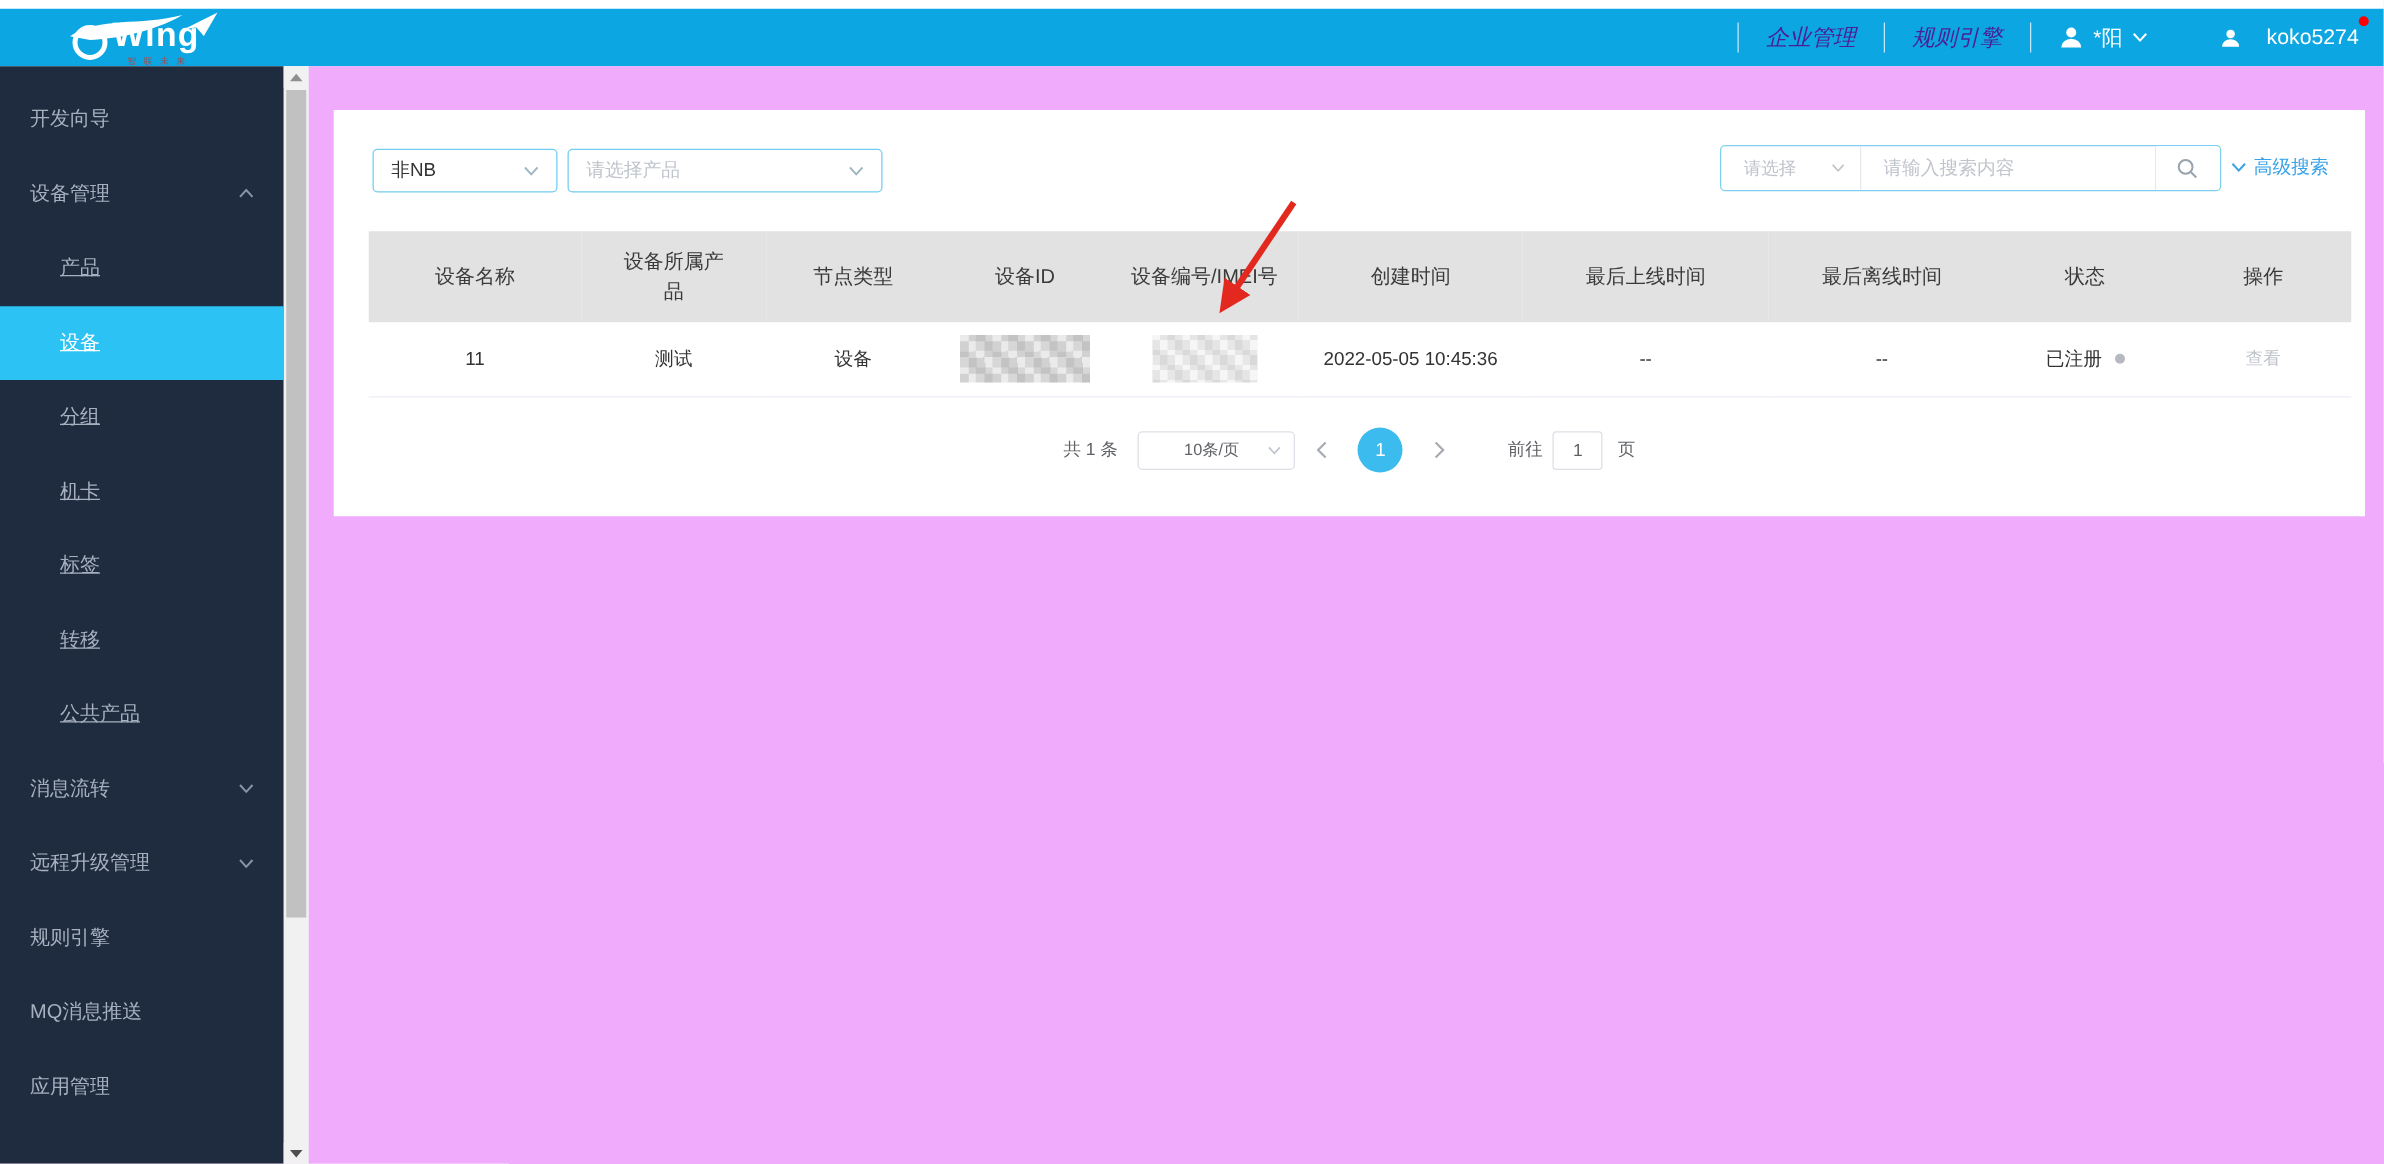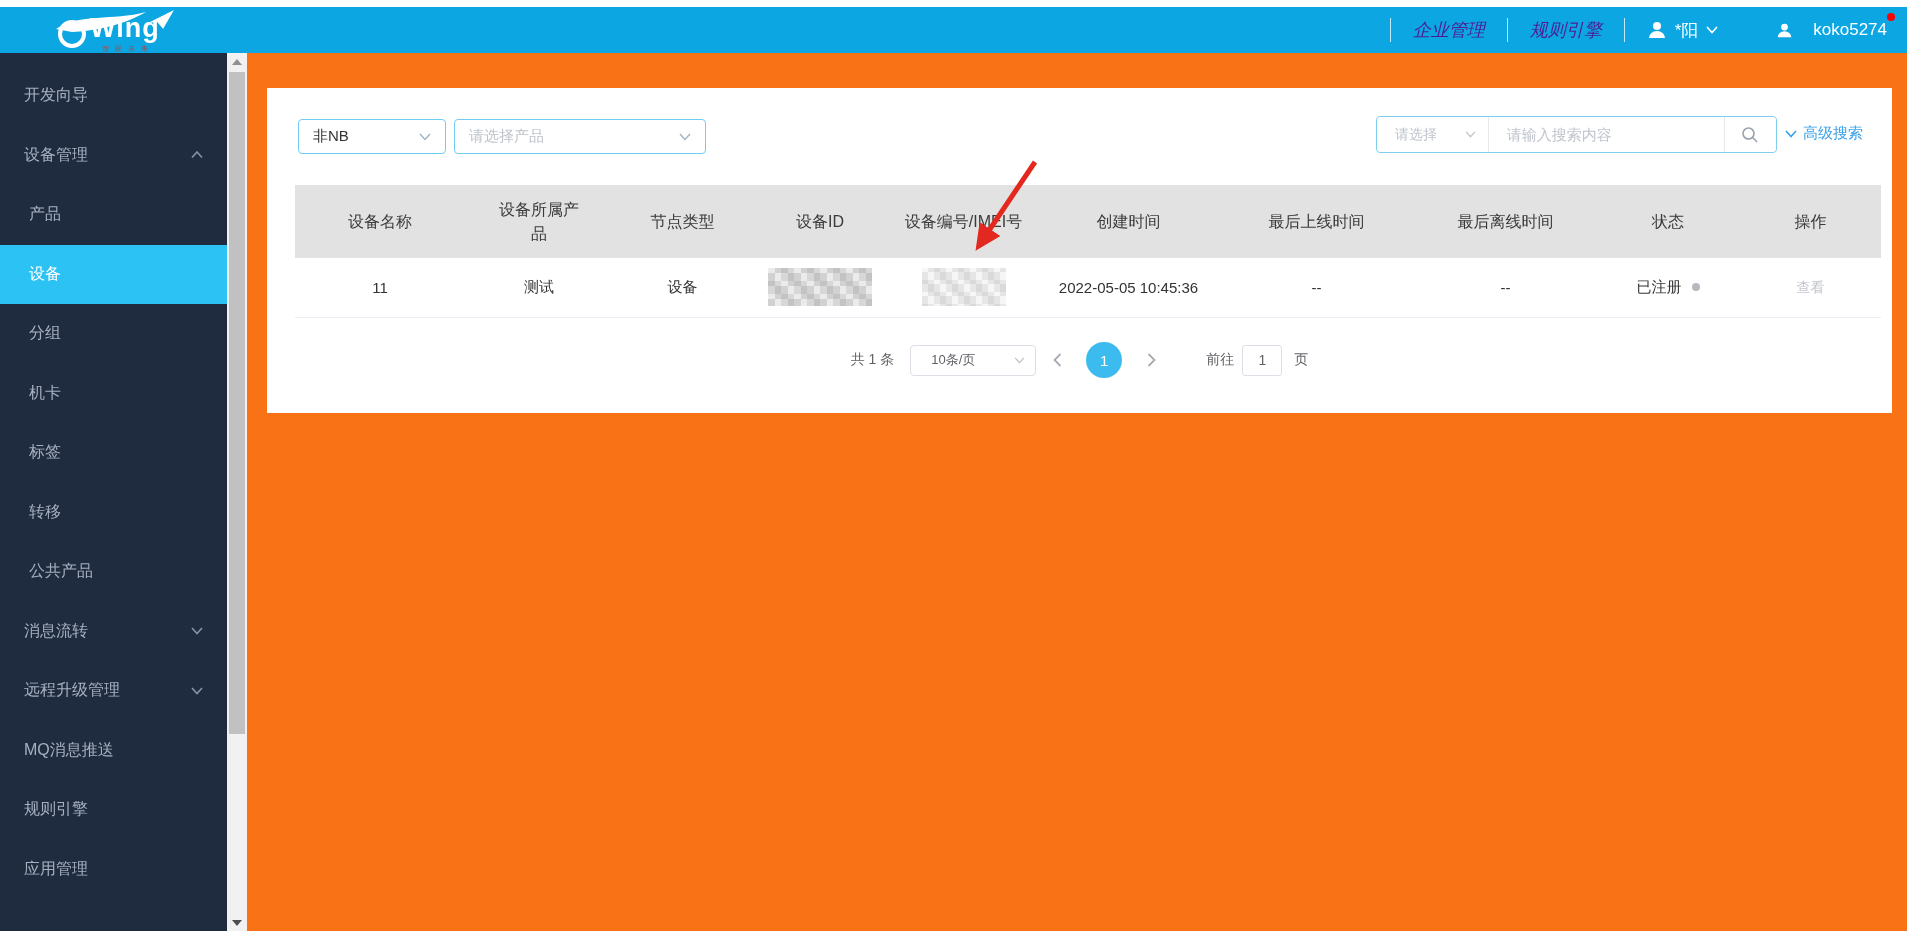--- a/index.html
+++ b/index.html
@@ -17,35 +17,35 @@
   .nav-divider { width:1px; height:24px; background:rgba(255,255,255,.75); margin:0 22px; }
   .nav-link { color:#4c1d95; font-size:18px; cursor:pointer; white-space:nowrap;font-style:italic; }
   .nav-user { display:flex; align-items:center; color:#fff; font-size:17px; gap:8px; cursor:pointer; }
   .nav-user svg { display:block; }
   .nav-account { position:relative; display:flex; align-items:center; color:#fff; font-size:17px; gap:20px; margin-left:58px; cursor:pointer; }
   .badge-dot { position:absolute; right:-8px; top:-7px; width:8px; height:8px; border-radius:50%; background:#FF0000; }
 
   
   .sidebar { position:absolute; left:0; top:53px; width:227px; height:878px; background:#1F2C40; padding-top:13px; overflow:hidden; }
   .side-item { position:relative; height:59.5px; display:flex; align-items:center; color:#A7B0BF; font-size:16px; cursor:pointer; padding-left:24px; }
-  .side-item.sub { padding-left:29px; }
+  .side-item.sub { padding-left:48px;text-decoration:underline; }
   .side-item.selected { background:#2CC3F4; color:#fff; }
   .side-item .chev { position:absolute; right:24px; top:50%; margin-top:-4px; }
 
   
   .page-scrollbar { position:absolute; left:227px; top:53px; width:20px; height:878px; background:#f1f1f1; }
   .sb-btn { position:absolute; left:0; width:20px; height:17px; background:#f1f1f1; display:flex; align-items:center; justify-content:center; }
   .sb-btn.up { top:0; }
   .sb-btn.down { bottom:0; }
   .tri-up { width:0; height:0; border-left:5px solid transparent; border-right:5px solid transparent; border-bottom:6px solid #8f8f8f; }
   .tri-down { width:0; height:0; border-left:5px solid transparent; border-right:5px solid transparent; border-top:6px solid #4e4e4e; }
   .sb-thumb { position:absolute; left:2px; top:19px; width:16px; height:662px; background:#c1c1c1; }
 
   
-  .content { position:absolute; left:247px; top:53px; width:1660px; height:878px; background:#f97316; }
+  .content { position:absolute; left:247px; top:53px; width:1660px; height:878px; background:#f0abfc; }
   .card { position:absolute; left:20px; top:35px; width:1625px; height:325px; background:#fff; }
 
   
   .fake-select { position:absolute; height:35px; border:1px solid #6FCDF1; border-radius:4px; background:#fff; display:flex; align-items:center; font-size:15px; padding:0 14px; cursor:pointer; }
   .fake-select .sel-text { flex:1; }
   .fake-select .placeholder { color:#BFC4CC; }
   .sel-nb { left:31px; top:31px; width:148px; }
   .sel-product { left:187px; top:31px; width:252px; }
 
   
@@ -72,21 +72,21 @@
     background:
       repeating-conic-gradient(rgba(170,170,170,.22) 0 25%, rgba(255,255,255,0) 0 50%) 6px 4px/24px 24px,
       repeating-conic-gradient(#e7e7e7 0 25%, #f6f6f6 0 50%) 0 0/24px 24px; }
   .status-cell { display:flex; align-items:center; justify-content:center; gap:10px; }
   .status-dot { width:8px; height:8px; border-radius:50%; background:#B6B9BF; }
   .link-view { color:#C0C4CC; font-size:14px; cursor:pointer; }
 
   
   .pagination { position:absolute; left:0; top:254px; width:100%; height:36px; display:flex; align-items:center; justify-content:center; font-size:14px; color:#606266; }
   .pg-total { margin-right:16px; }
-  .pg-size { width:126px; height:31px; border:1px solid #DCDFE6; border-radius:4px; display:flex; align-items:center; padding:0 10px 0 20px; font-size:13px; color:#606266; cursor:pointer; background:#fff; }
+  .pg-size { width:126px; height:31px; border:1px solid #DCDFE6; border-radius:4px; display:flex; align-items:center; padding:0 10px 0 36px; font-size:13px; color:#606266; cursor:pointer; background:#fff; }
   .pg-size span { flex:1; }
   .pg-arrow { width:30px; display:flex; justify-content:center; align-items:center; cursor:pointer; margin:0 6px; }
   .pg-page { width:36px; height:36px; border-radius:50%; background:#3CBBEF; color:#fff; font-size:15px; display:flex; align-items:center; justify-content:center; cursor:pointer; margin:0 8px; }
   .pg-goto { margin-left:34px; margin-right:8px; }
   .pg-input { width:40px; height:31px; border:1px solid #DCDFE6; border-radius:3px; text-align:center; font-size:14px; color:#606266; outline:none; margin-right:10px; font-family:"Liberation Sans", sans-serif; }
   .pg-unit { margin-left:2px; }
 
   
   .anno-arrow { position:absolute; left:958px; top:150px; pointer-events:none; z-index:9; }
 </style>
@@ -170,24 +170,24 @@
       <polyline points="1,1 6,6.5 11,1" fill="none" stroke="#8a93a6" stroke-width="1.6"></polyline>
     </svg>
   </div>
   <div class="side-item top">
     <span>远程升级管理</span>
     <svg class="chev" width="12" height="8" viewBox="0 0 12 8">
       <polyline points="1,1 6,6.5 11,1" fill="none" stroke="#8a93a6" stroke-width="1.6"></polyline>
     </svg>
   </div>
   <div class="side-item top">
+    <span>规则引擎</span>
+  </div>
+  <div class="side-item top">
     <span>MQ消息推送</span>
-  </div>
-  <div class="side-item top">
-    <span>规则引擎</span>
   </div>
   <div class="side-item top">
     <span>应用管理</span>
   </div>
 </div>
 
 <div class="page-scrollbar">
   <div class="sb-btn up">
       <div class="tri-up"></div>
     </div>

